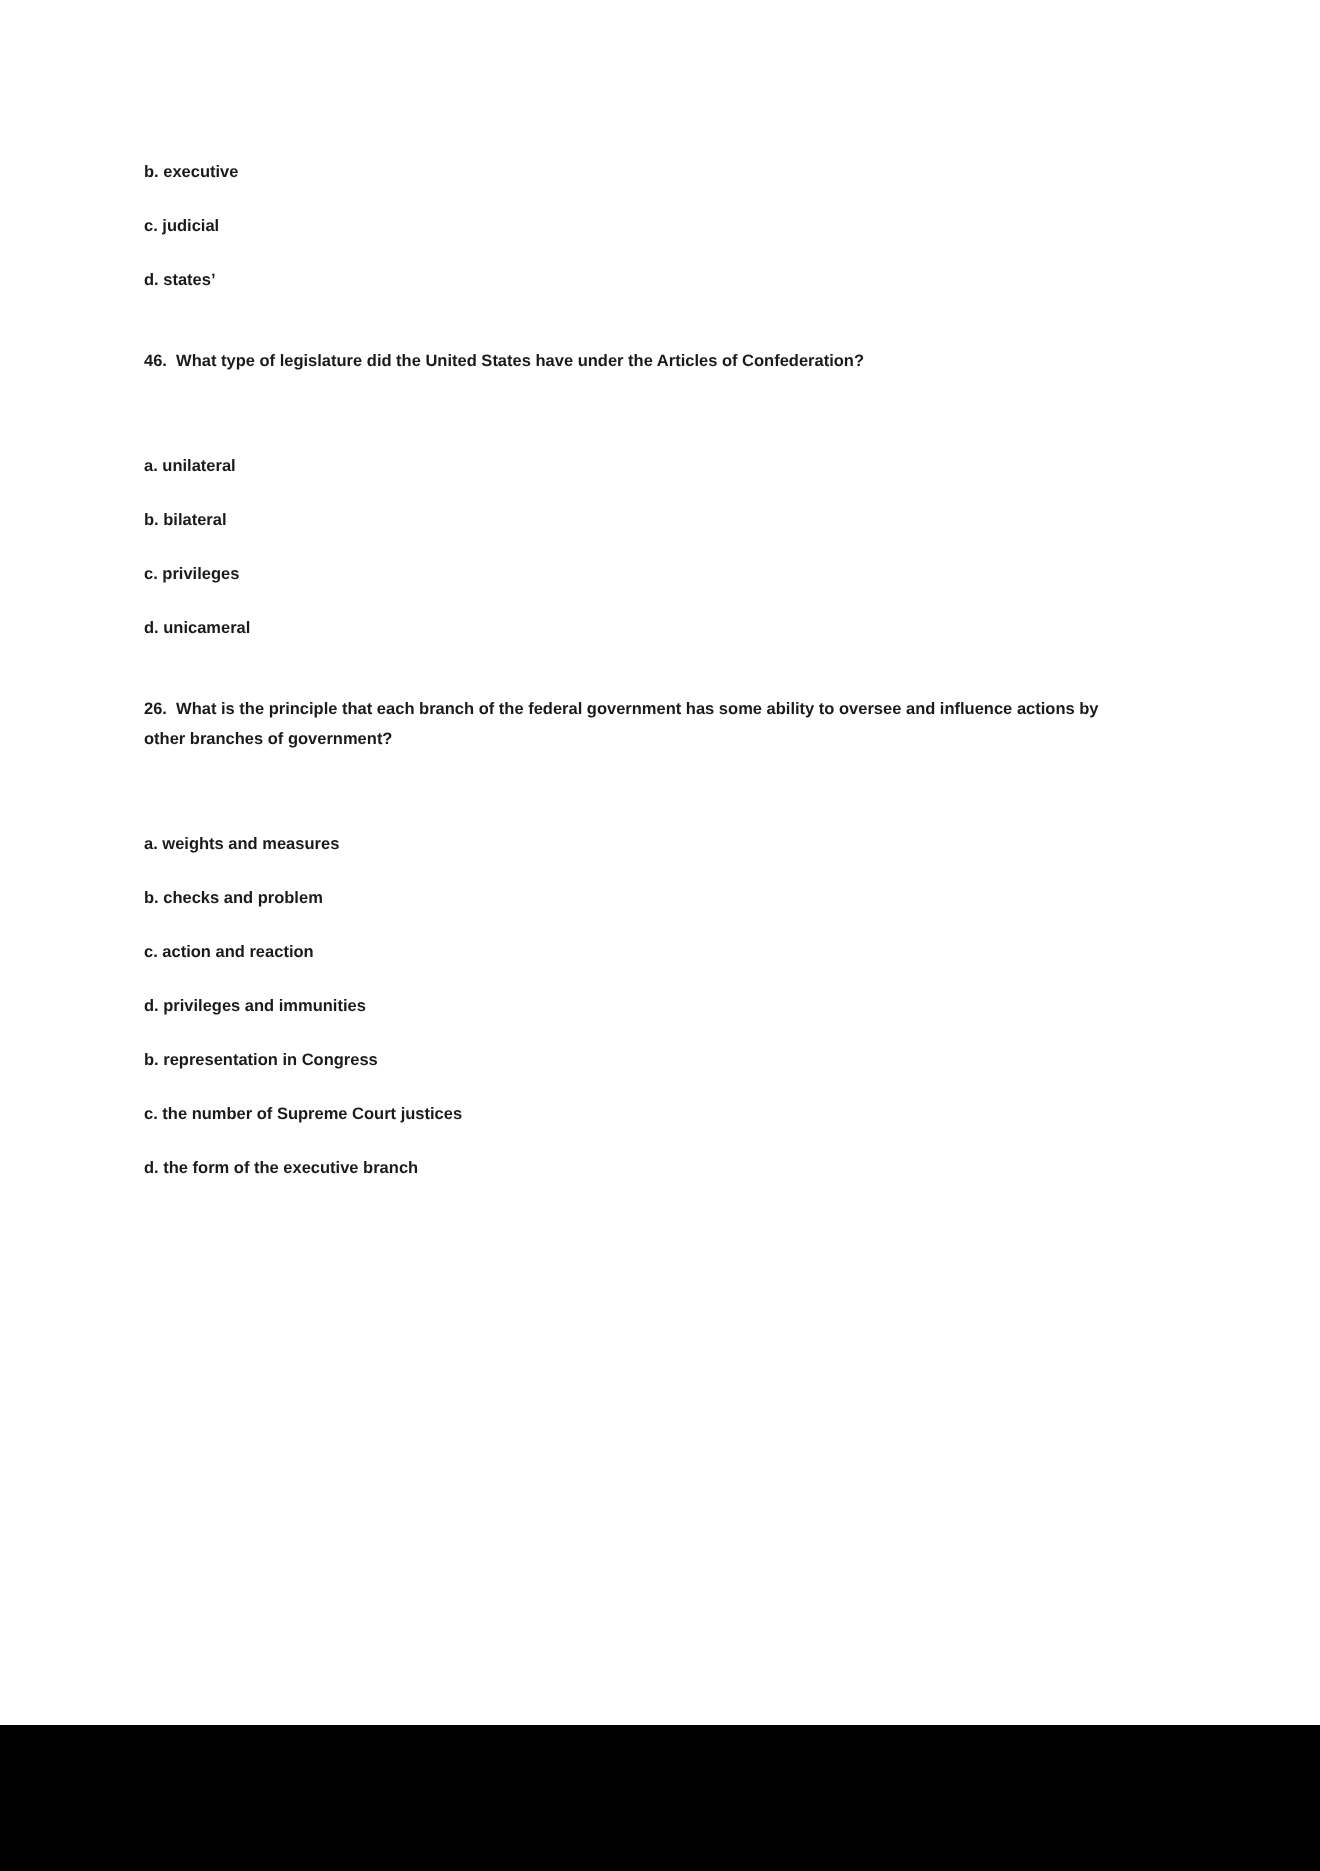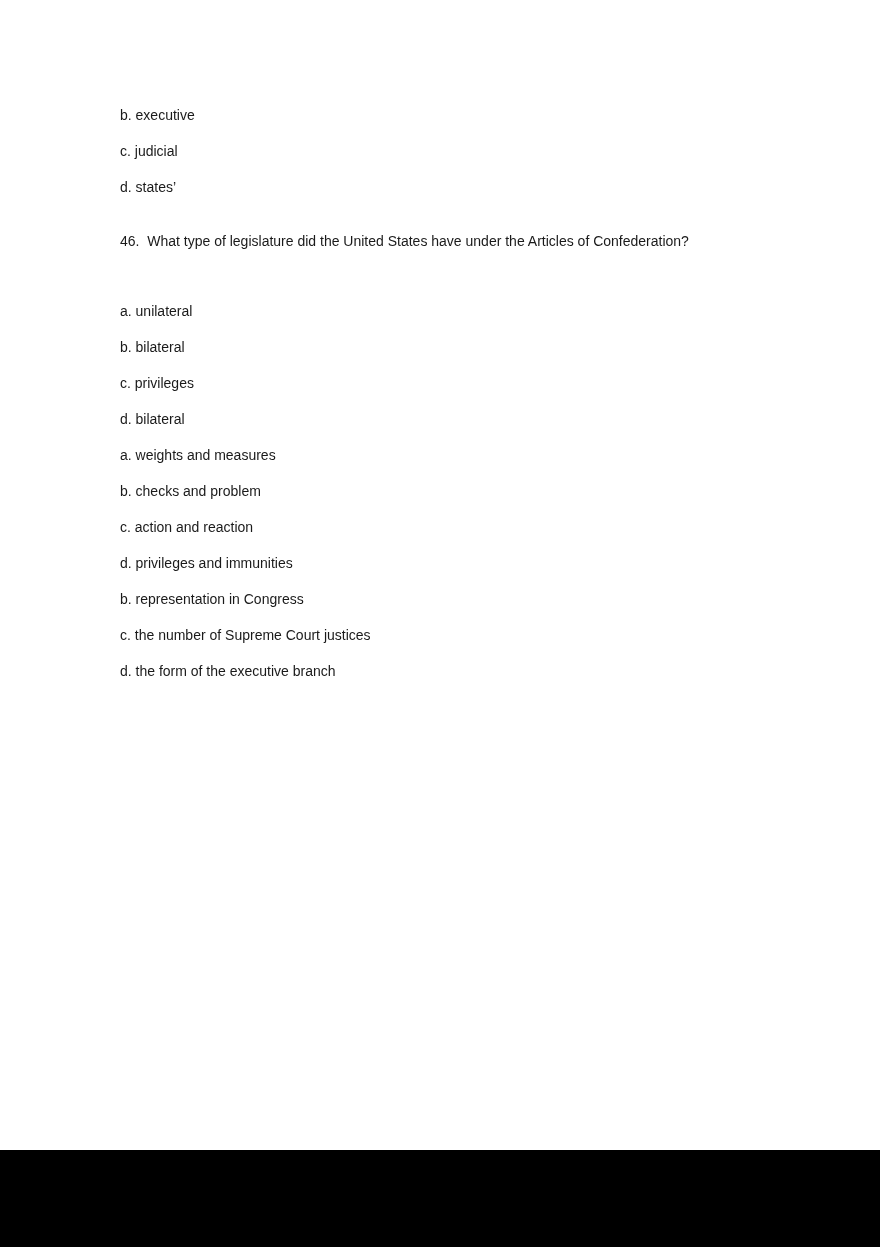--- a/index.html
+++ b/index.html
@@ -12,25 +12,26 @@
     width: 880px;
     height: 1247px;
     background: #ffffff;
     overflow: hidden;
     font-family: "Liberation Sans", "DejaVu Sans", sans-serif;
     color: #1a1a1a;
   }
   .content {
     position: absolute;
     top: 0;
-    left: 120px;
+    left: 96px;
     width: 660px;
     padding-top: 105px;
-    font-size: 14px;
+    font-size: 11px;
     line-height: 20px;
+    font-weight: bold;
   }
   .opt {
     margin: 0 0 16px 0;
     white-space: pre-wrap;
   }
   .question {
     margin: 34px 0 50px 0;
     white-space: pre-wrap;
   }
   .bottom-bar {
@@ -49,22 +50,23 @@
   <section class="content">
 
     <p class="opt">b. executive</p>
     <p class="opt">c. judicial</p>
     <p class="opt">d. states’</p>
 
     <p class="question">46.  What type of legislature did the United States have under the Articles of Confederation?</p>
     <p class="opt">a. unilateral</p>
     <p class="opt">b. bilateral</p>
     <p class="opt">c. privileges</p>
-    <p class="opt">d. bilateral</p>
+    <p class="opt">d. unicameral</p>
 
+    <p class="question">26.  What is the principle that each branch of the federal government has some ability to oversee and influence actions by other branches of government?</p>
     <p class="opt">a. weights and measures</p>
     <p class="opt">b. checks and problem</p>
     <p class="opt">c. action and reaction</p>
     <p class="opt">d. privileges and immunities</p>
 
     <p class="opt">b. representation in Congress</p>
     <p class="opt">c. the number of Supreme Court justices</p>
     <p class="opt">d. the form of the executive branch</p>
 
 

